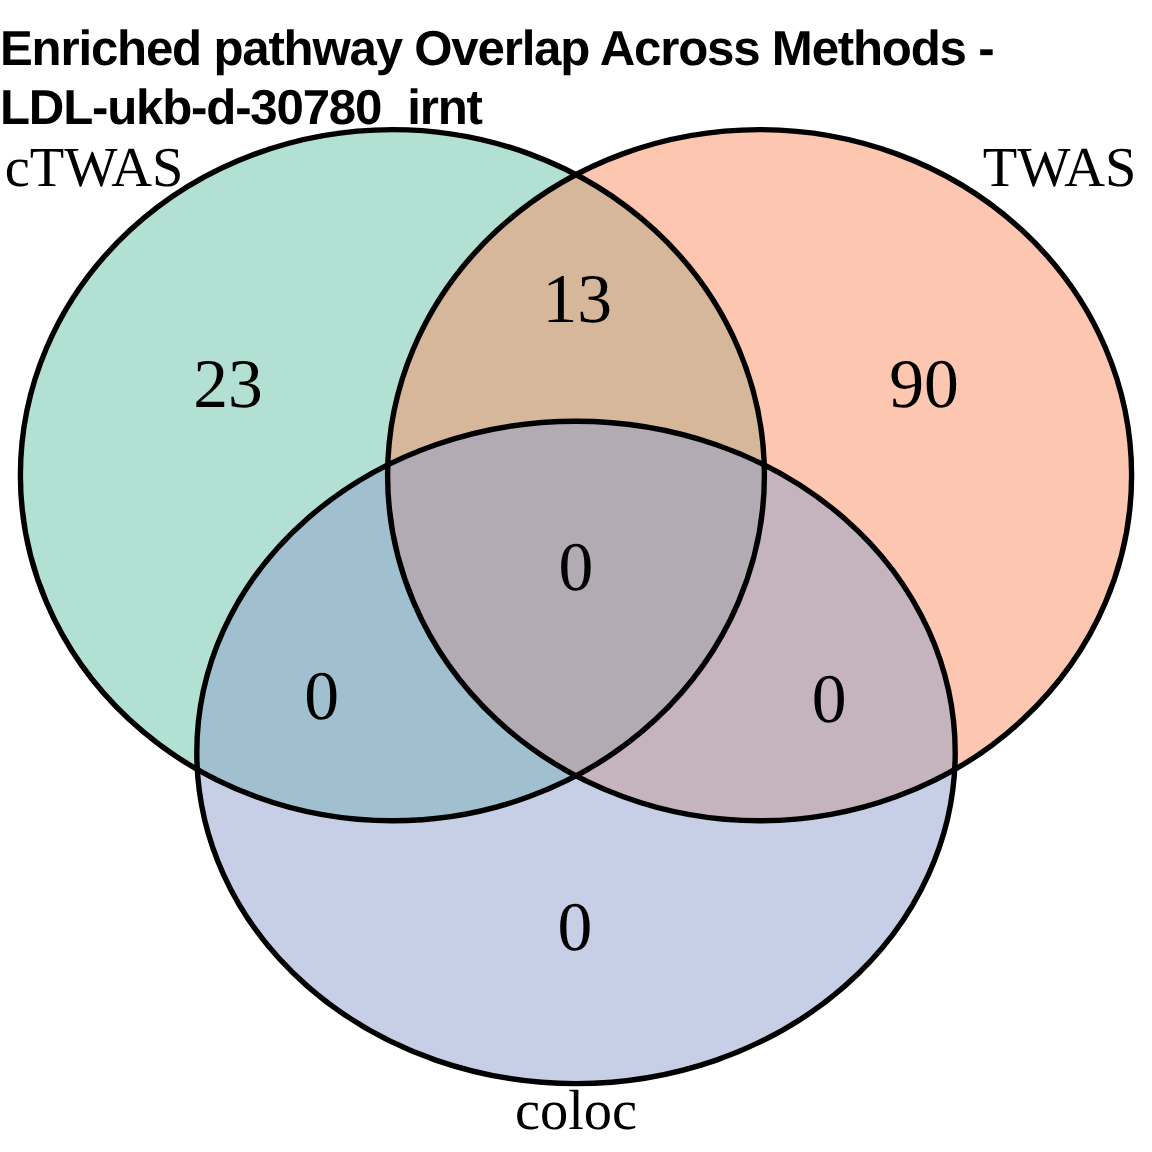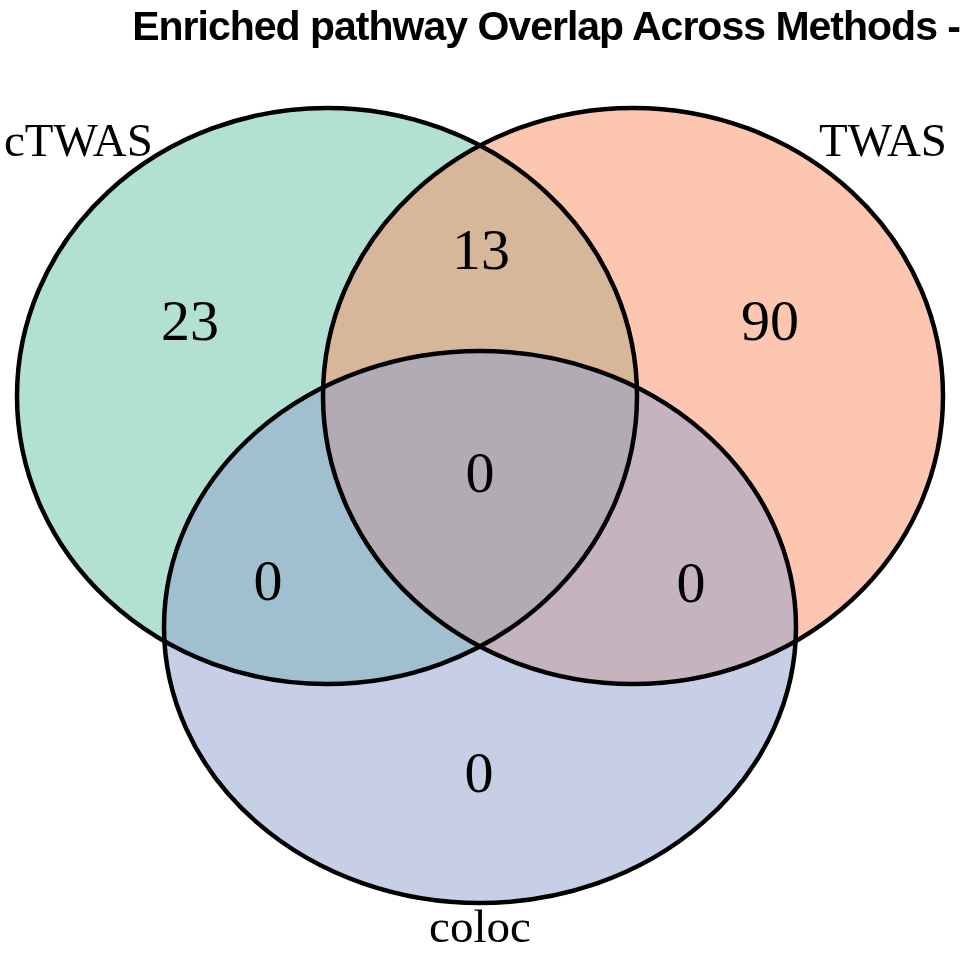--- a/index.html
+++ b/index.html
@@ -11,24 +11,24 @@
     overflow: hidden;
   }
   .stage {
     position: relative;
     width: 960px;
     height: 960px;
     background: #ffffff;
   }
   .title {
     position: absolute;
-    top: 2px;
+    top: 16px;
     left: 0;
     width: 960px;
-    text-align: right;
+    text-align: left;
     font-family: "Liberation Sans", sans-serif;
     font-weight: bold;
     font-size: 41px;
     line-height: 49px;
     color: #000000;
     letter-spacing: -1px;
     white-space: nowrap;
   }
   svg.venn {
     position: absolute;
@@ -46,20 +46,21 @@
     fill: #000000;
   }
 </style>
 </head>
 <body>
 
 <div class="stage">
 
   <div class="title">
     <div>Enriched pathway Overlap Across Methods -</div>
+    <div>LDL-ukb-d-30780_irnt</div>
   </div>
 
   <svg class="venn" width="960" height="960" viewBox="0 0 960 960">
 
     <g>
       <ellipse cx="327" cy="396" rx="310" ry="288" fill-opacity="0.5" fill="#66C2A5"></ellipse>
       <ellipse cx="633" cy="396" rx="310" ry="288" fill-opacity="0.5" fill="#FC8D62"></ellipse>
       <ellipse cx="480" cy="627" rx="316" ry="276" fill-opacity="0.5" fill="#8DA0CB"></ellipse>
     </g>
 

